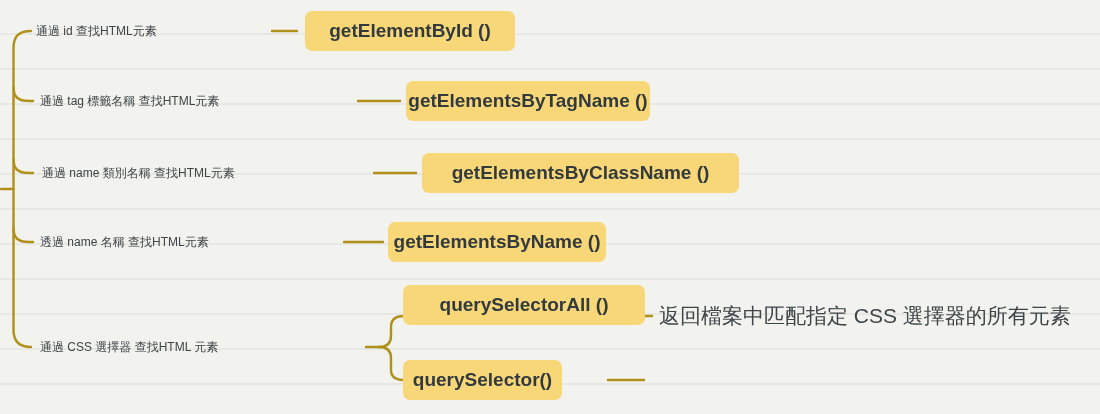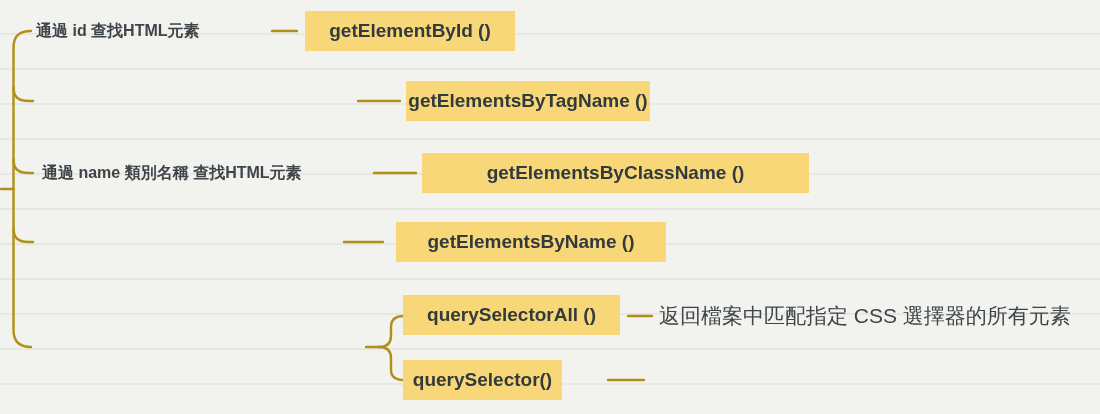--- a/index.html
+++ b/index.html
@@ -36,35 +36,34 @@
   }
   .connectors path{
     stroke:var(--branch-line);
     stroke-width:2.4;
     fill:none;
     stroke-linecap:round;
   }
   .label{
     position:absolute;
     transform:translateY(-50%);
-    font-size:16px;
+    font-size:12px;
     line-height:1.2;
     color:var(--label-text);
     white-space:nowrap;
-    font-weight:bold;
   }
   .method{
     position:absolute;
     transform:translateY(-50%);
     height:40px;
     display:flex;
     align-items:center;
     justify-content:center;
     background:var(--highlight);
-    border-radius:0;
+    border-radius:7px;
     font-size:19px;
     font-weight:700;
     color:var(--method-text);
     white-space:nowrap;
     padding:0 10px;
   }
   .desc{
     position:absolute;
     transform:translateY(-50%);
     font-size:21px;
@@ -89,24 +88,27 @@
     <path d="M 374 173 H 416"></path>
     <path d="M 344 242 H 383"></path>
     <path d="M 366 347 H 379"></path>
     <path d="M 379 347 C 387 347 391 343 391 336 V 327 C 391 320 395 316 404 316"></path>
     <path d="M 379 347 C 387 347 391 351 391 358 V 370 C 391 376 395 380 404 380"></path>
     <path d="M 628 316 H 652"></path>
     <path d="M 608 380 H 644"></path>
   </svg>
 
   <div class="label" style="left:36px;top:31px">通過 id 查找HTML元素</div>
+  <div class="label" style="left:40px;top:101px">通過 tag 標籤名稱 查找HTML元素</div>
   <div class="label" style="left:42px;top:173px">通過 name 類別名稱 查找HTML元素</div>
+  <div class="label" style="left:40px;top:242px">透過 name 名稱 查找HTML元素</div>
+  <div class="label" style="left:40px;top:347px">通過 CSS 選擇器 查找HTML 元素</div>
 
   <div class="method" style="left:305px;top:31px;width:210px">getElementById ()</div>
   <div class="method" style="left:406px;top:101px;width:244px">getElementsByTagName ()</div>
-  <div class="method" style="left:422px;top:173px;width:387px">getElementsByClassName ()</div>
-  <div class="method" style="left:396px;top:242px;width:270px">getElementsByName ()</div>
-  <div class="method" style="left:403px;top:315px;width:217px">querySelectorAll ()</div>
+  <div class="method" style="left:422px;top:173px;width:317px">getElementsByClassName ()</div>
+  <div class="method" style="left:388px;top:242px;width:218px">getElementsByName ()</div>
+  <div class="method" style="left:403px;top:305px;width:242px">querySelectorAll ()</div>
   <div class="method" style="left:403px;top:380px;width:159px">querySelector()</div>
 
   <div class="desc" style="left:659px;top:316px">返回檔案中匹配指定 CSS 選擇器的所有元素</div>
 
 </div>
 
 </body></html>

